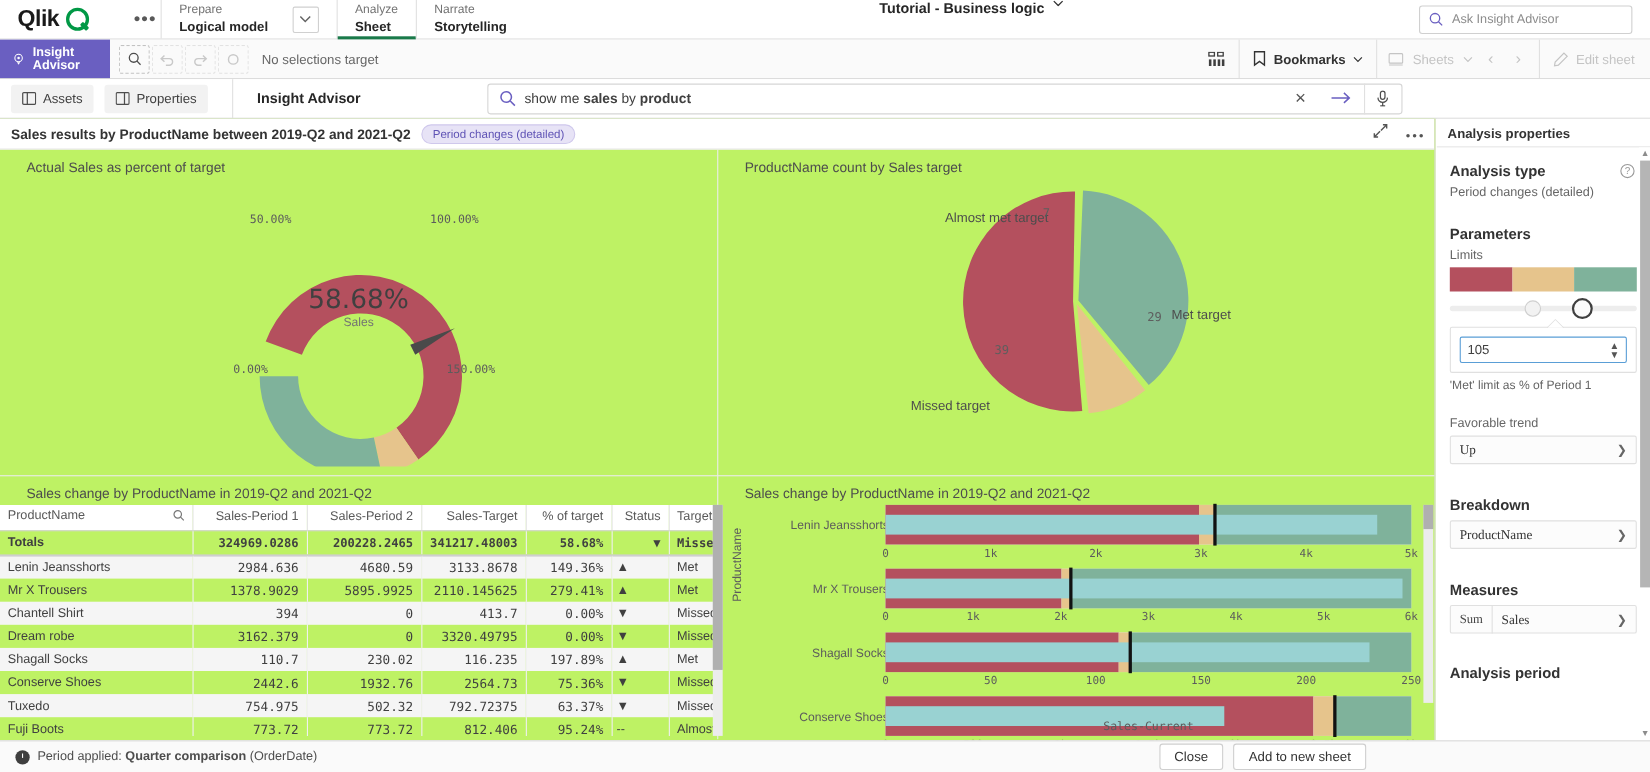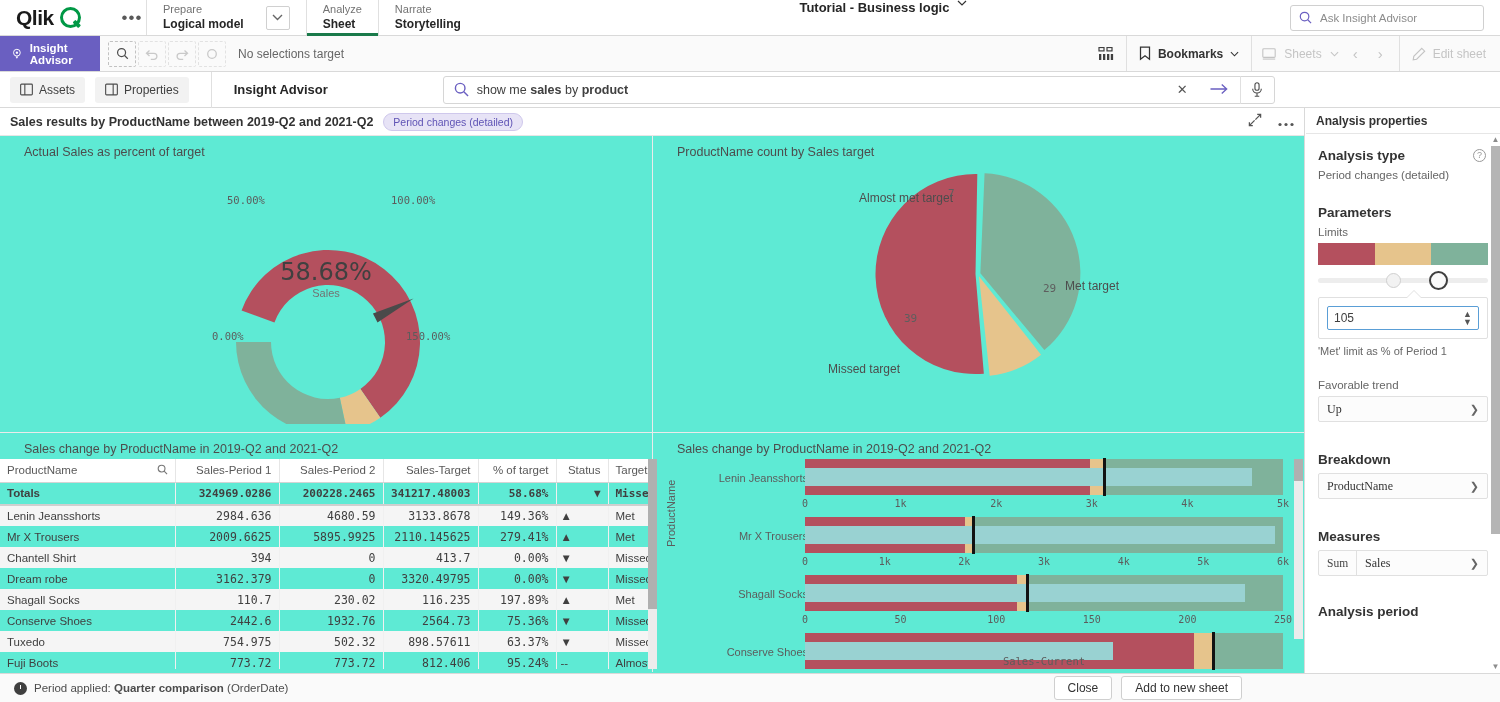--- a/index.html
+++ b/index.html
@@ -134,21 +134,21 @@
   .sclear { padding: 0 10px; color: #555; font-size: 13px; cursor: pointer; }
   .sgo { padding: 0 12px; color: #6a5fc1; font-size: 14px; cursor: pointer; }
   .smic {
     width: 34px; height: 28px; border-left: 1px solid #e0e0e0;
     display: flex; align-items: center; justify-content: center; cursor: pointer;
   }
 
   
   .content {
     position: absolute; top: 108px; left: 0; width: 1305px; height: 565px;
-    background: #5eead4; border-right: 1px solid #d9d9d9; overflow: hidden;
+    background: #bef264; border-right: 1px solid #d9d9d9; overflow: hidden;
   }
   .chart-head {
     position: relative; height: 28px; border-bottom: 1px solid #e6e6e6;
     display: flex; align-items: center; padding: 0 10px 0 10px; background: #fff;
   }
   .chart-head .ttl { font-size: 12.5px; font-weight: 600; color: #333; }
   .badge {
     margin-left: 10px; padding: 2px 9px; border-radius: 10px;
     background: #e7e3f6; border: 1px solid #cfc8ec; color: #5f53b5; font-size: 10.5px;
   }
@@ -613,21 +613,21 @@
                   <td class="lft">Lenin Jeansshorts</td>
                   <td class="num">2984.636</td>
                   <td class="num">4680.59</td>
                   <td class="num">3133.8678</td>
                   <td class="num">149.36%</td>
                   <td style="text-align:left;padding-left:4px;">▲</td>
                   <td class="last st-met" style="text-align:left;">Met</td>
                 </tr>
                 <tr>
                   <td class="lft">Mr X Trousers</td>
-                  <td class="num">2009.6625</td>
+                  <td class="num">1378.9029</td>
                   <td class="num">5895.9925</td>
                   <td class="num">2110.145625</td>
                   <td class="num">279.41%</td>
                   <td style="text-align:left;padding-left:4px;">▲</td>
                   <td class="last st-met" style="text-align:left;">Met</td>
                 </tr>
                 <tr class="alt">
                   <td class="lft">Chantell Shirt</td>
                   <td class="num">394</td>
                   <td class="num">0</td>
@@ -660,21 +660,21 @@
                   <td class="num">1932.76</td>
                   <td class="num">2564.73</td>
                   <td class="num">75.36%</td>
                   <td style="text-align:left;padding-left:4px;">▼</td>
                   <td class="last st-missed" style="text-align:left;">Missed</td>
                 </tr>
                 <tr class="alt">
                   <td class="lft">Tuxedo</td>
                   <td class="num">754.975</td>
                   <td class="num">502.32</td>
-                  <td class="num">898.57611</td>
+                  <td class="num">792.72375</td>
                   <td class="num">63.37%</td>
                   <td style="text-align:left;padding-left:4px;">▼</td>
                   <td class="last st-missed" style="text-align:left;">Missed</td>
                 </tr>
                 <tr>
                   <td class="lft">Fuji Boots</td>
                   <td class="num">773.72</td>
                   <td class="num">773.72</td>
                   <td class="num">812.406</td>
                   <td class="num">95.24%</td>

